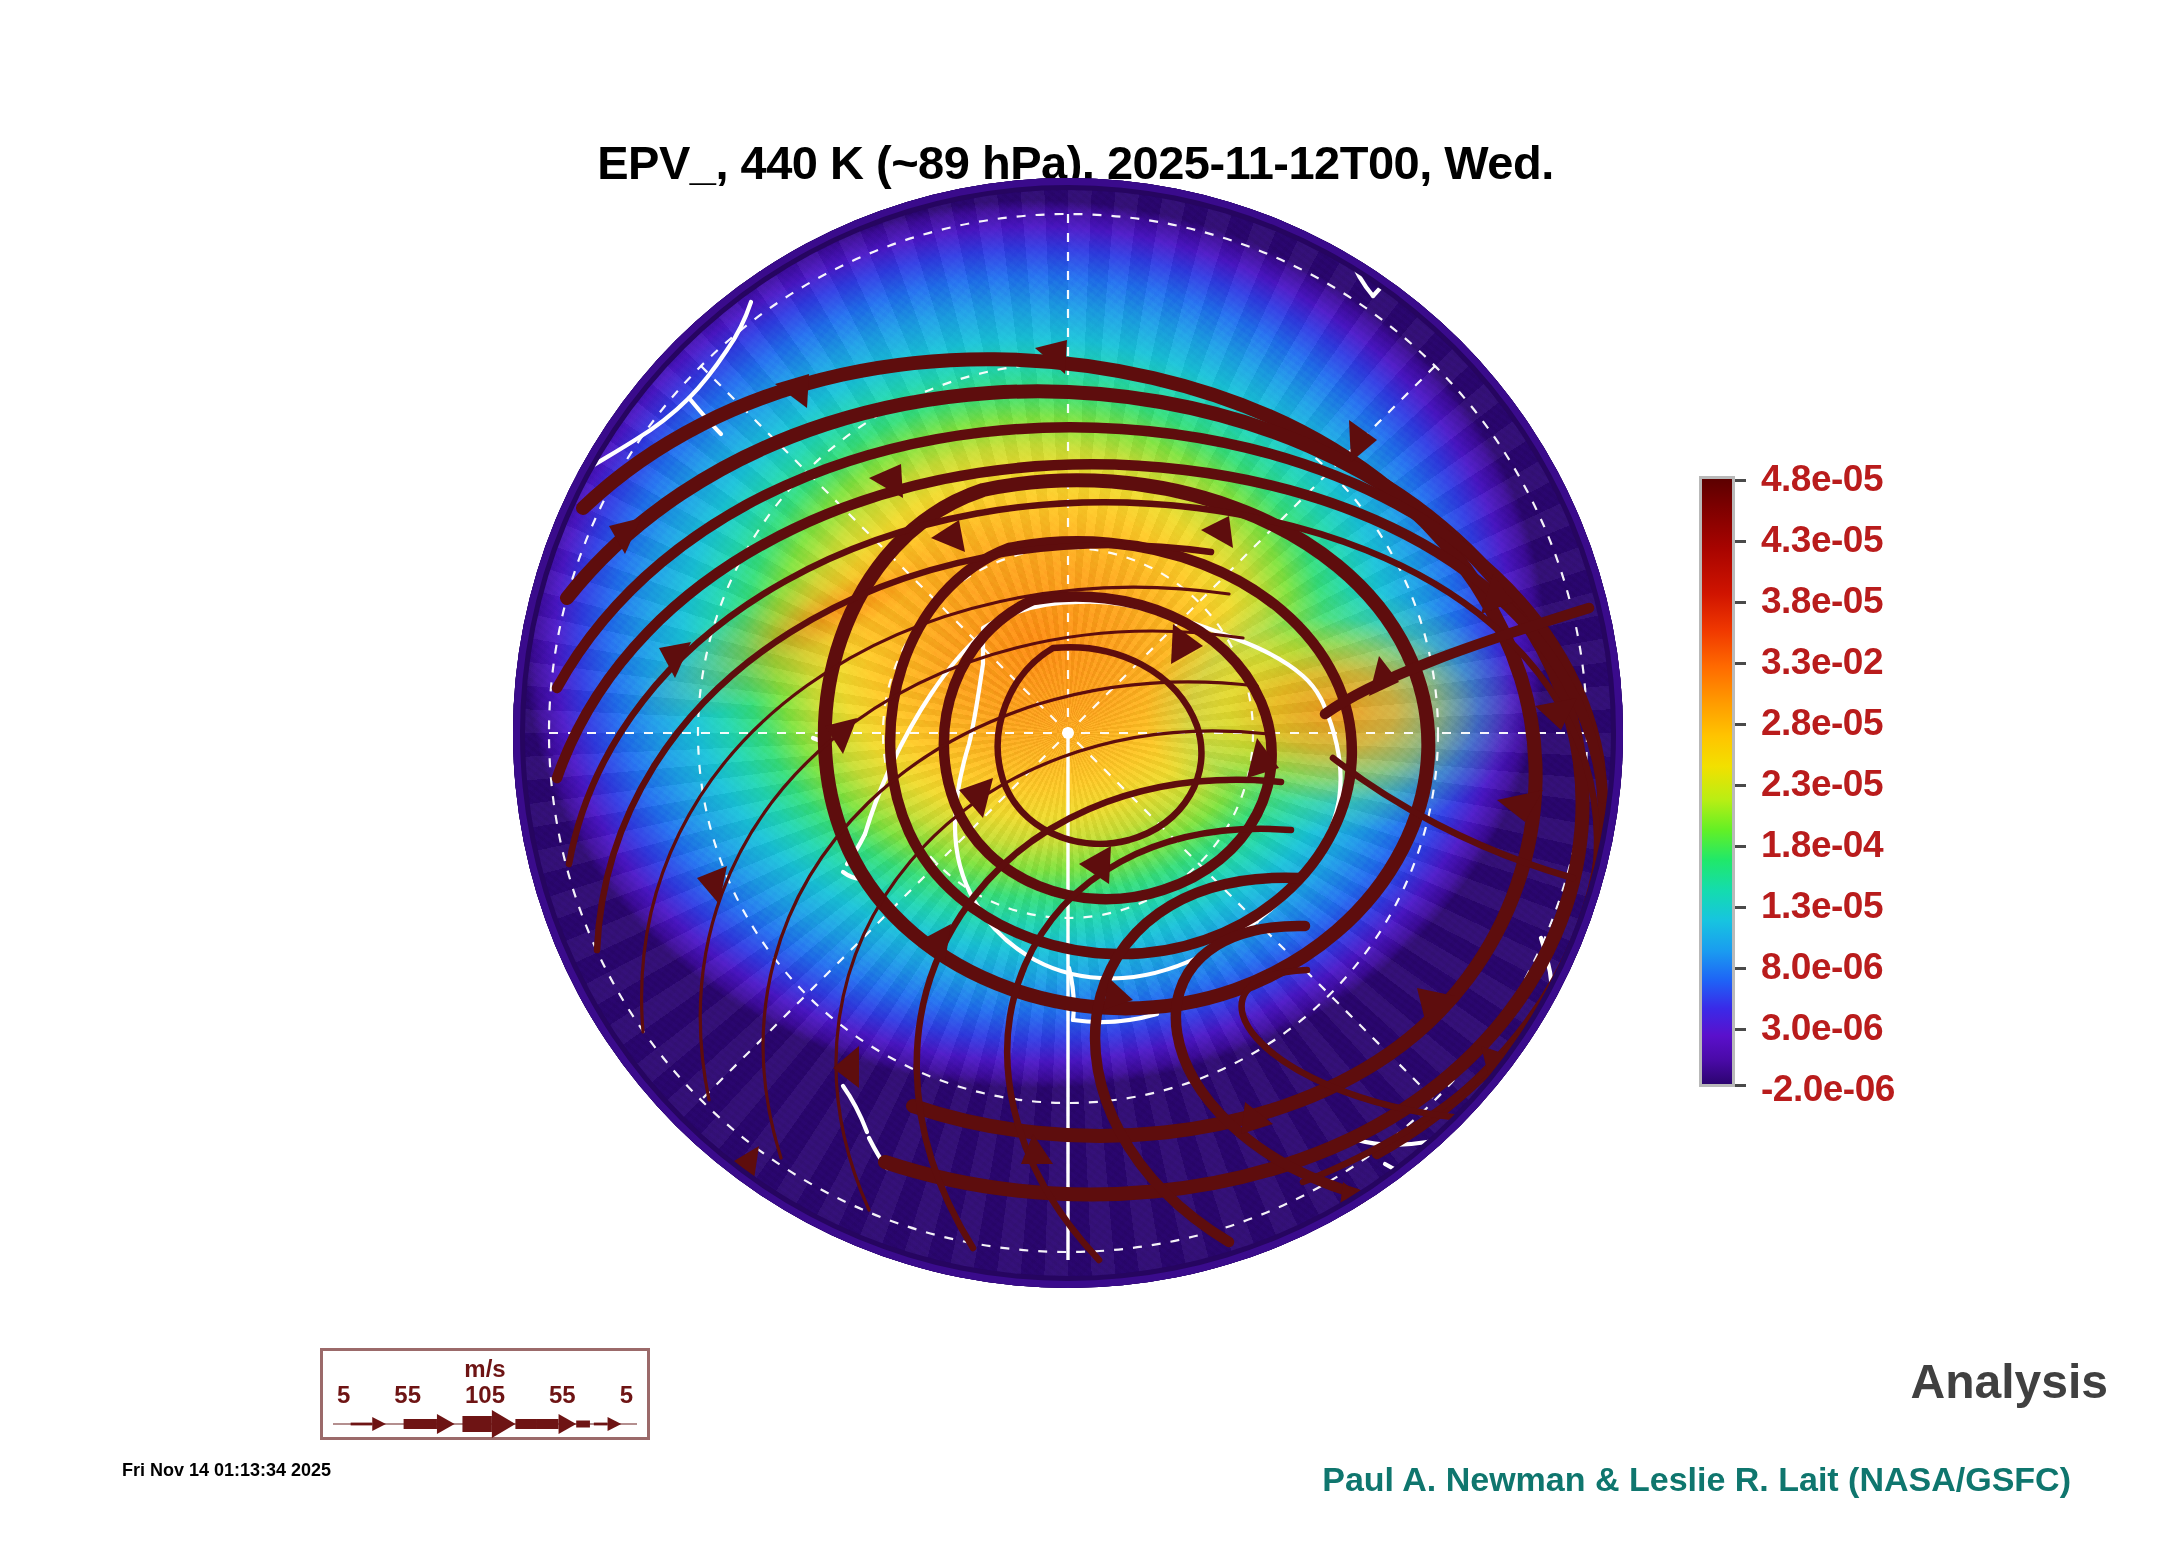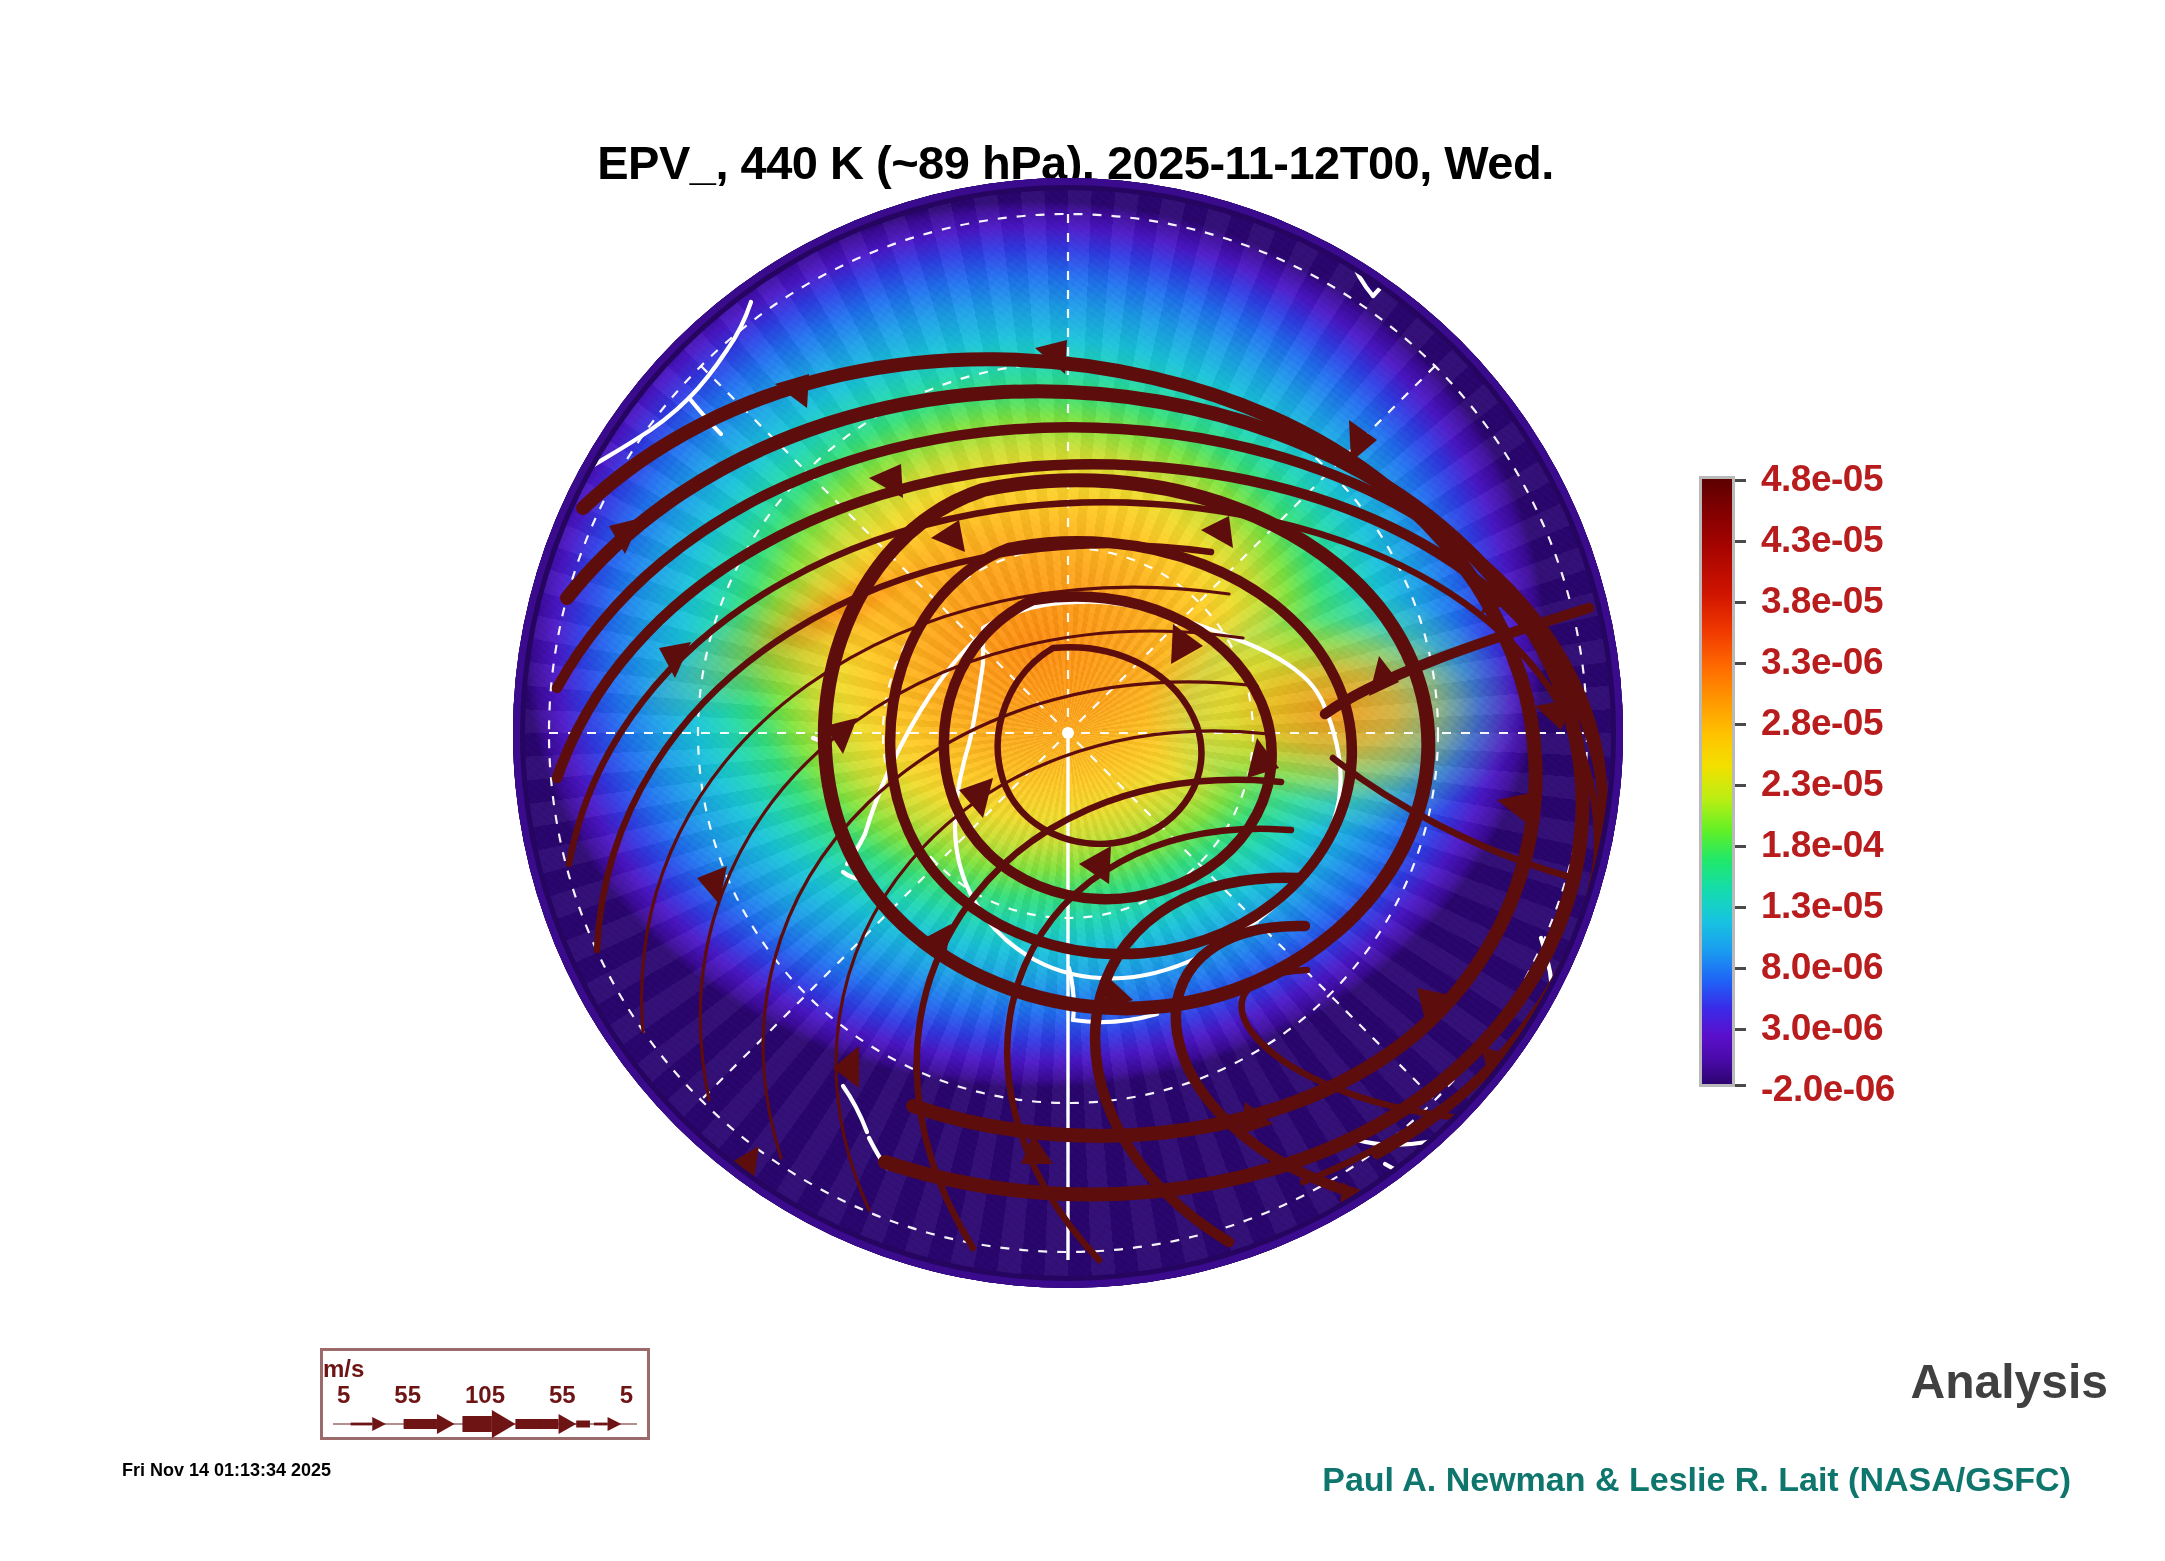--- a/index.html
+++ b/index.html
@@ -222,20 +222,21 @@
     width: 330px;
     height: 92px;
     border: 3px solid #9b6a6a;
     box-sizing: border-box;
     background: #ffffff;
   }
   #wind-unit {
     position: absolute;
     top: 4px;
     left: 0; right: 0;
+    text-align: center;
     font-size: 24px;
     font-weight: bold;
     color: #6e1414;
   }
   #wind-values {
     position: absolute;
     top: 30px;
     left: 14px; right: 14px;
     display: flex;
     justify-content: space-between;
@@ -473,21 +474,21 @@
   <div class="cbar-tick" style="top:308px"></div>
   <div class="cbar-tick" style="top:369px"></div>
   <div class="cbar-tick" style="top:430px"></div>
   <div class="cbar-tick" style="top:491px"></div>
   <div class="cbar-tick" style="top:552px"></div>
   <div class="cbar-tick" style="top:608px"></div>
 
   <div class="cbar-label" style="top:3px">4.8e-05</div>
   <div class="cbar-label" style="top:64px">4.3e-05</div>
   <div class="cbar-label" style="top:125px">3.8e-05</div>
-  <div class="cbar-label" style="top:186px">3.3e-06</div>
+  <div class="cbar-label" style="top:186px">3.3e-02</div>
   <div class="cbar-label" style="top:247px">2.8e-05</div>
   <div class="cbar-label" style="top:308px">2.3e-05</div>
   <div class="cbar-label" style="top:369px">1.8e-04</div>
   <div class="cbar-label" style="top:430px">1.3e-05</div>
   <div class="cbar-label" style="top:491px">8.0e-06</div>
   <div class="cbar-label" style="top:552px">3.0e-06</div>
   <div class="cbar-label" style="top:613px">-2.0e-06</div>
 </div>
 
 <div id="wind-legend">

